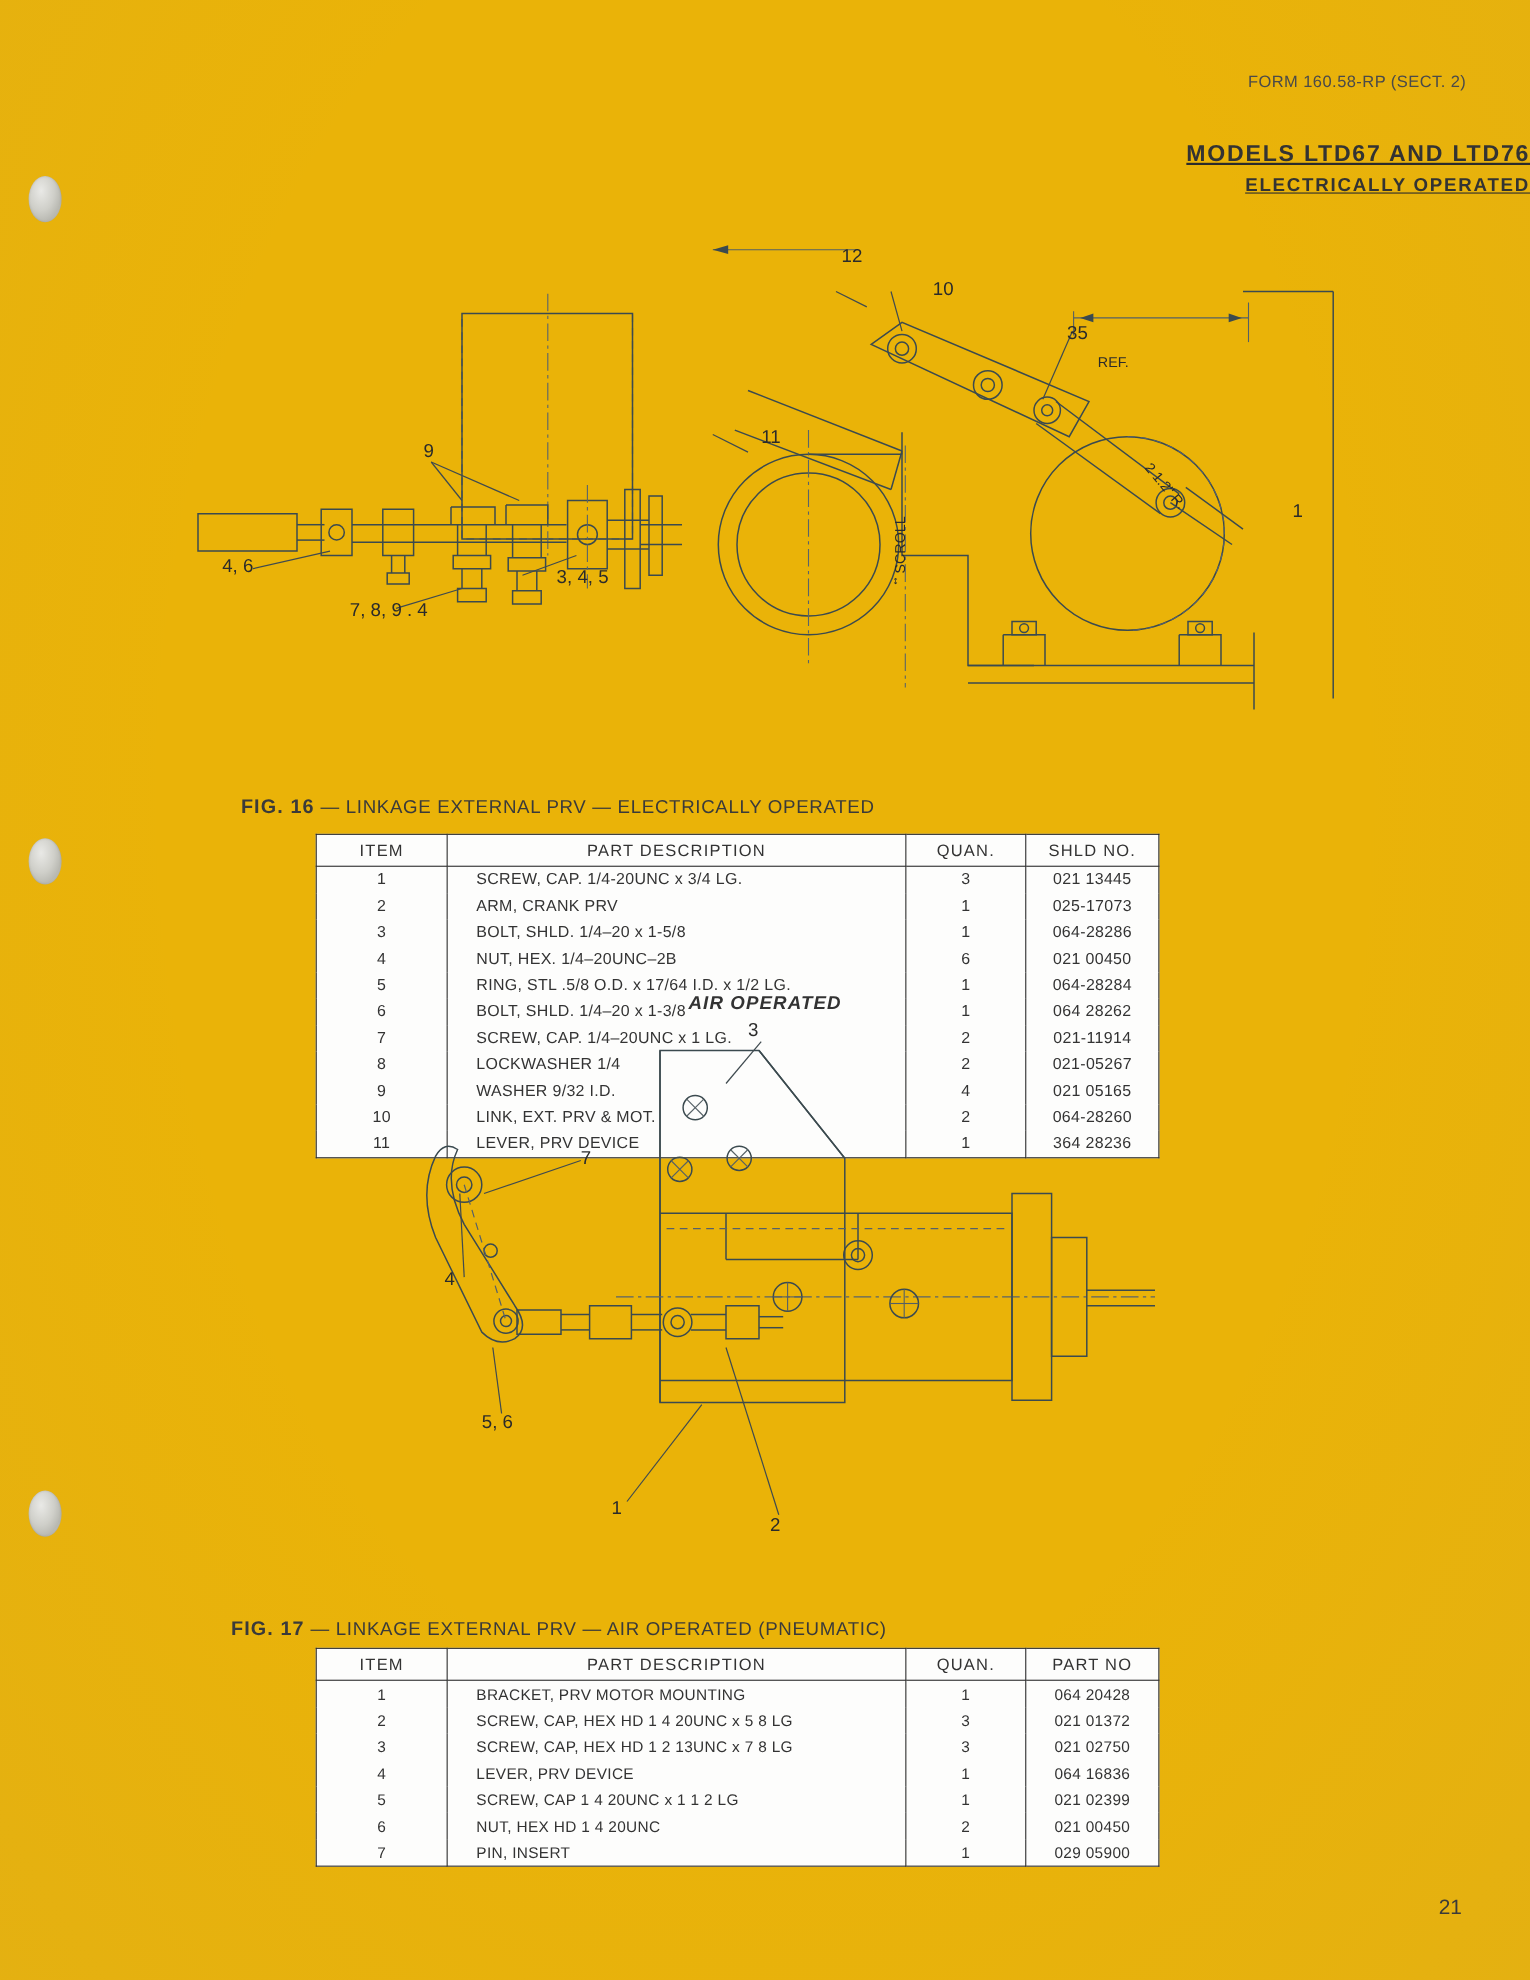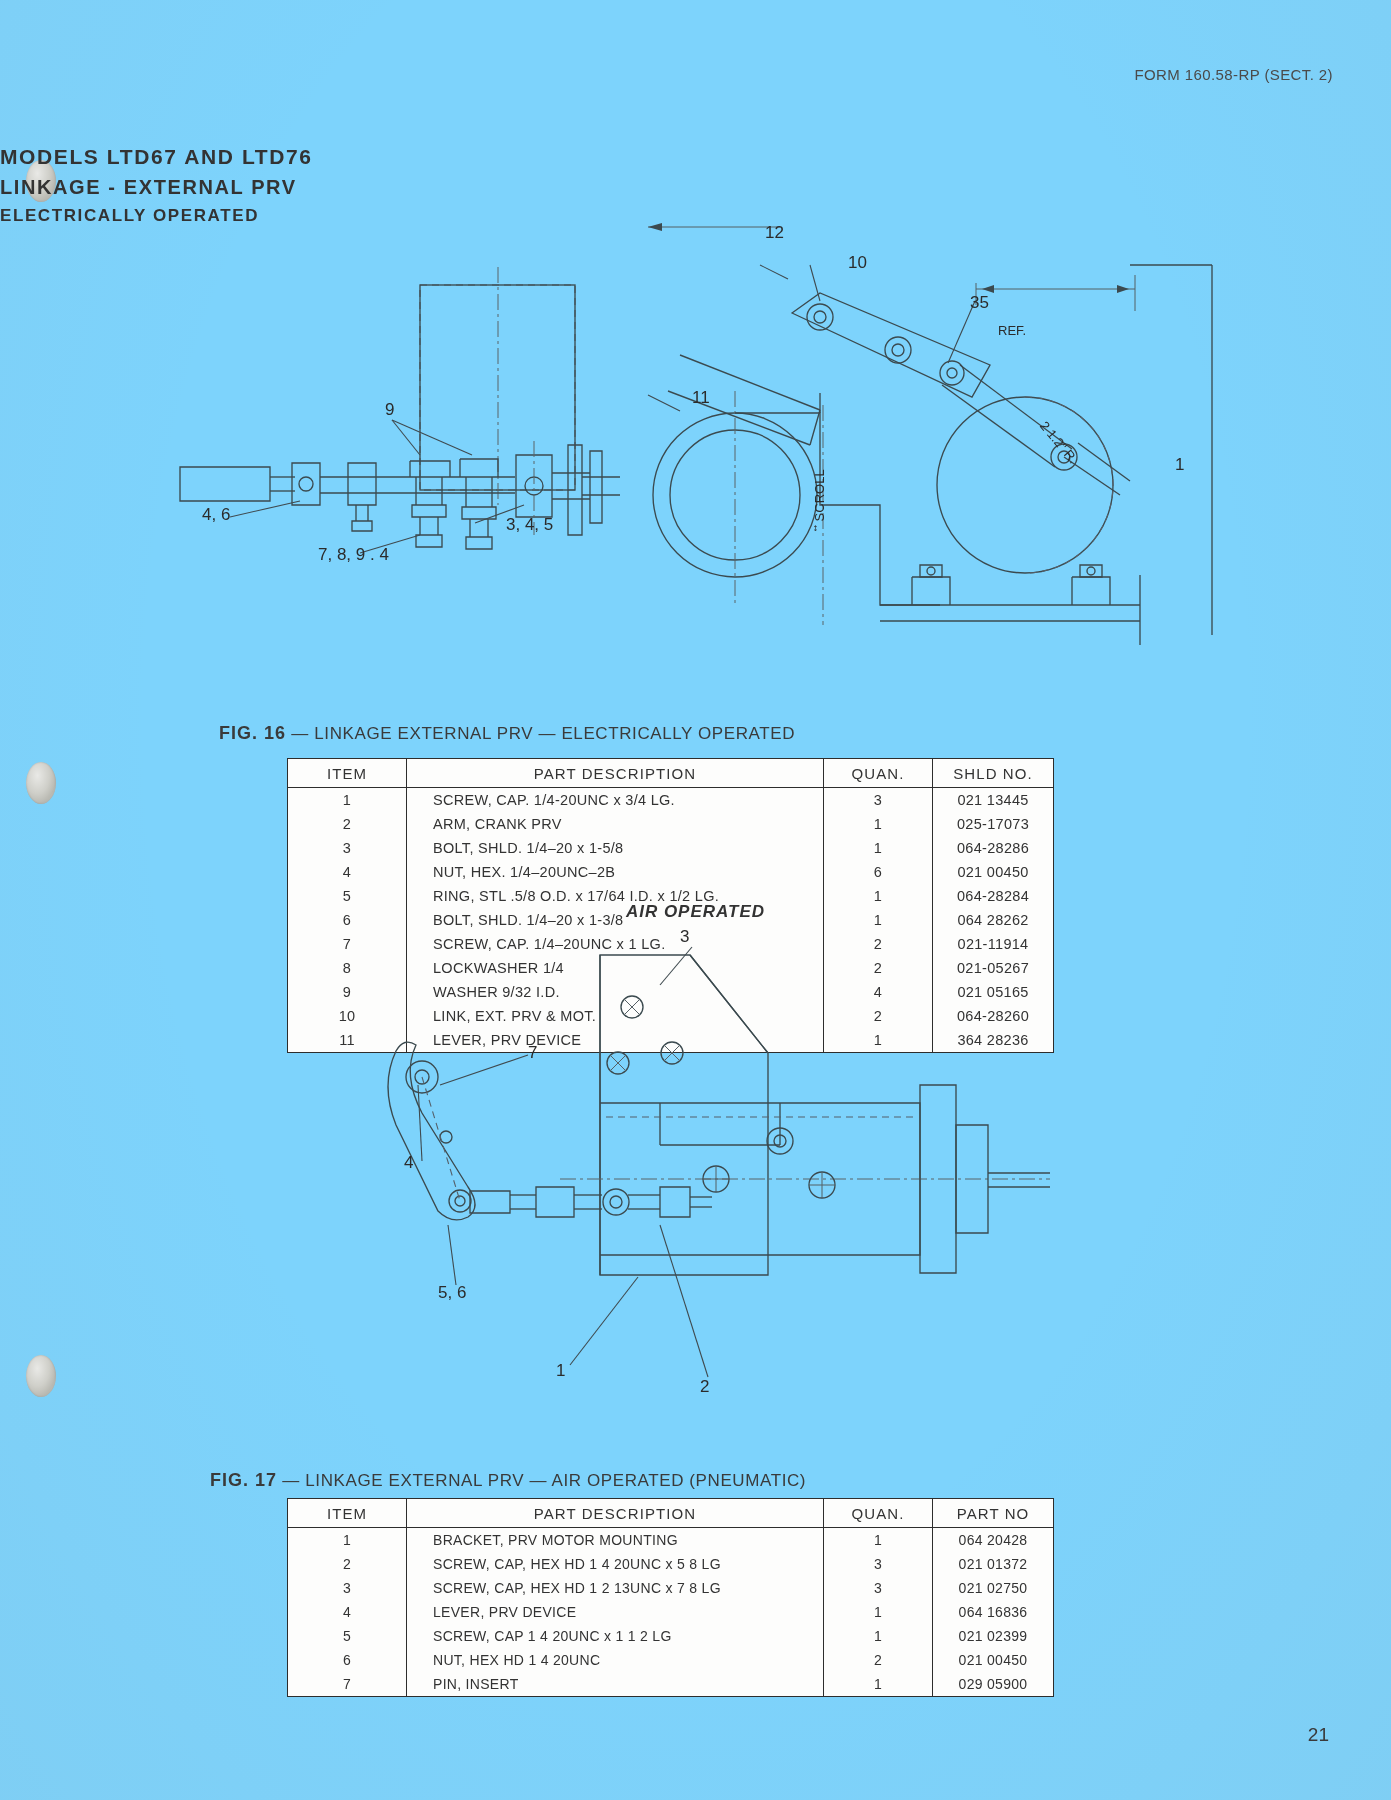--- a/index.html
+++ b/index.html
@@ -6,21 +6,21 @@
   body{
     width:1391px;height:1800px;
     background:#ffffff;
     font-family:"Liberation Sans", sans-serif;
     color:#2b2b2b;
     position:relative;
     overflow:hidden;
   }
   .page{
     position:absolute;inset:0;
-    background:#7dd3fc;
+    background:#eab308;
   }
   
   .paper-tone{
     position:absolute;inset:0;
     background:
       radial-gradient(ellipse at 50% 40%, rgba(255,255,255,0) 55%, rgba(150,145,140,0.07) 100%);
     pointer-events:none;
   }
   
   .punch{
@@ -32,22 +32,23 @@
   .punch.p1{top:160px;}
   .punch.p2{top:762px;}
   .punch.p3{top:1355px;}
 
   .hdr-form{
     position:absolute;right:58px;top:66px;
     font-size:15px;letter-spacing:.4px;color:#4a4a4a;
     white-space:nowrap;
   }
   .title-block{
-    position:absolute;left:0;right:0;top:145px;
-    text-align:left;
+    position:absolute;left:0;right:0;top:128px;
+    text-align:right;
+    text-decoration:underline;
   }
   .title-block .t{
     font-weight:bold;letter-spacing:1.6px;color:#333;
     margin:0 0 7px 0;
   }
   .t1{font-size:21px;}
   .t2{font-size:20px;}
   .t3{font-size:17px;letter-spacing:1.3px;}
 
   .fig-caption{
@@ -127,21 +128,20 @@
   <div class="paper-tone"></div>
 
   <div class="punch p1"></div>
   <div class="punch p2"></div>
   <div class="punch p3"></div>
 
   <div class="hdr-form">FORM 160.58-RP (SECT. 2)</div>
 
   <div class="title-block">
     <div class="t t1">MODELS LTD67 AND LTD76</div>
-    <div class="t t2">LINKAGE - EXTERNAL PRV</div>
     <div class="t t3">ELECTRICALLY OPERATED</div>
   </div>
 
   <div class="drawing" id="fig16-drawing">
     <svg viewBox="0 0 1180 505" preserveAspectRatio="none">
 
       <g>
 
         <path class="ln-dash" d="M300 80 L455 80 L455 285 L300 285 Z"></path>
         <rect class="ln" x="300" y="80" width="155" height="205" fill="none" stroke="#3b4a4f" stroke-width="1.3"></rect>

